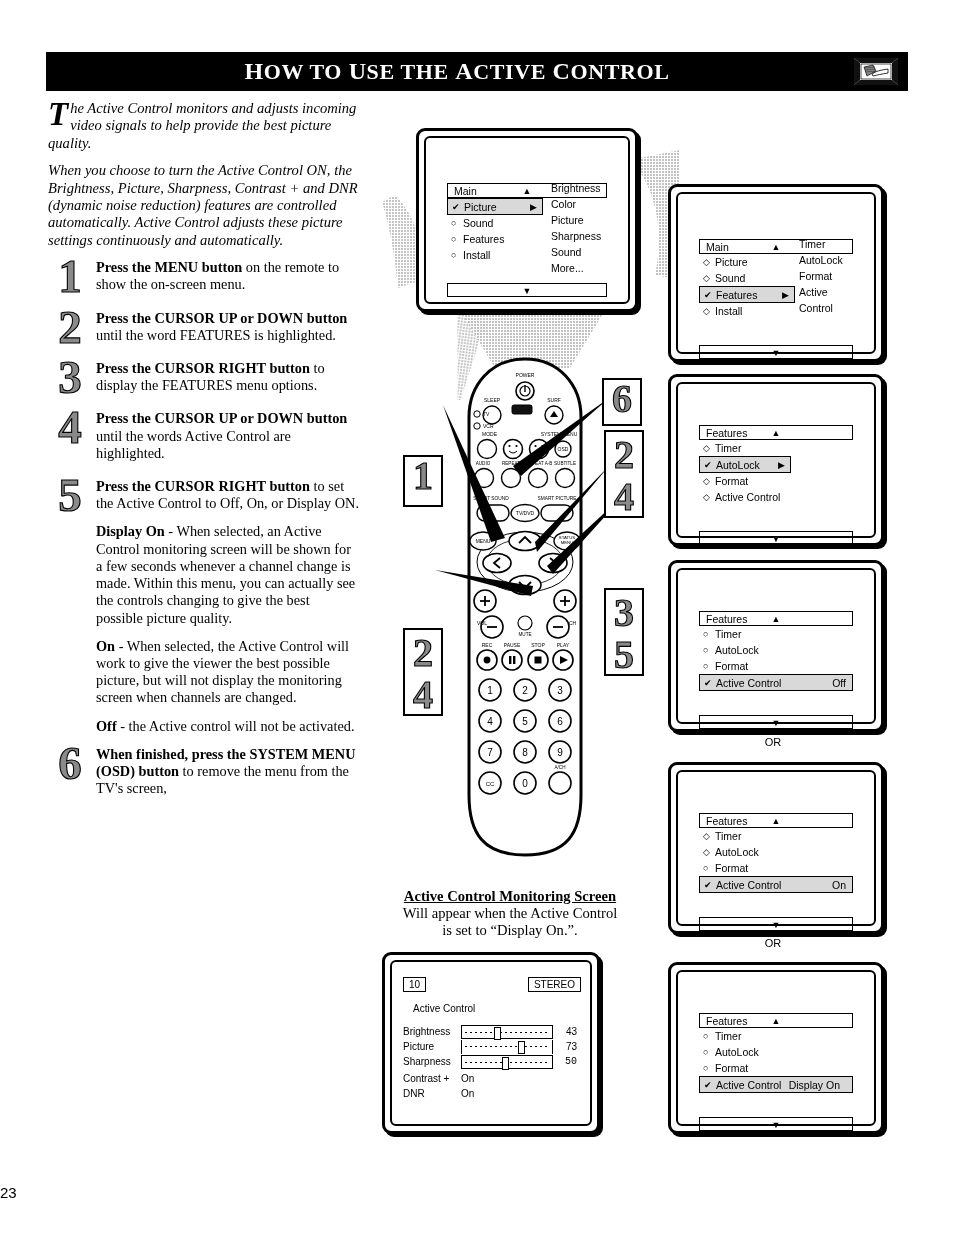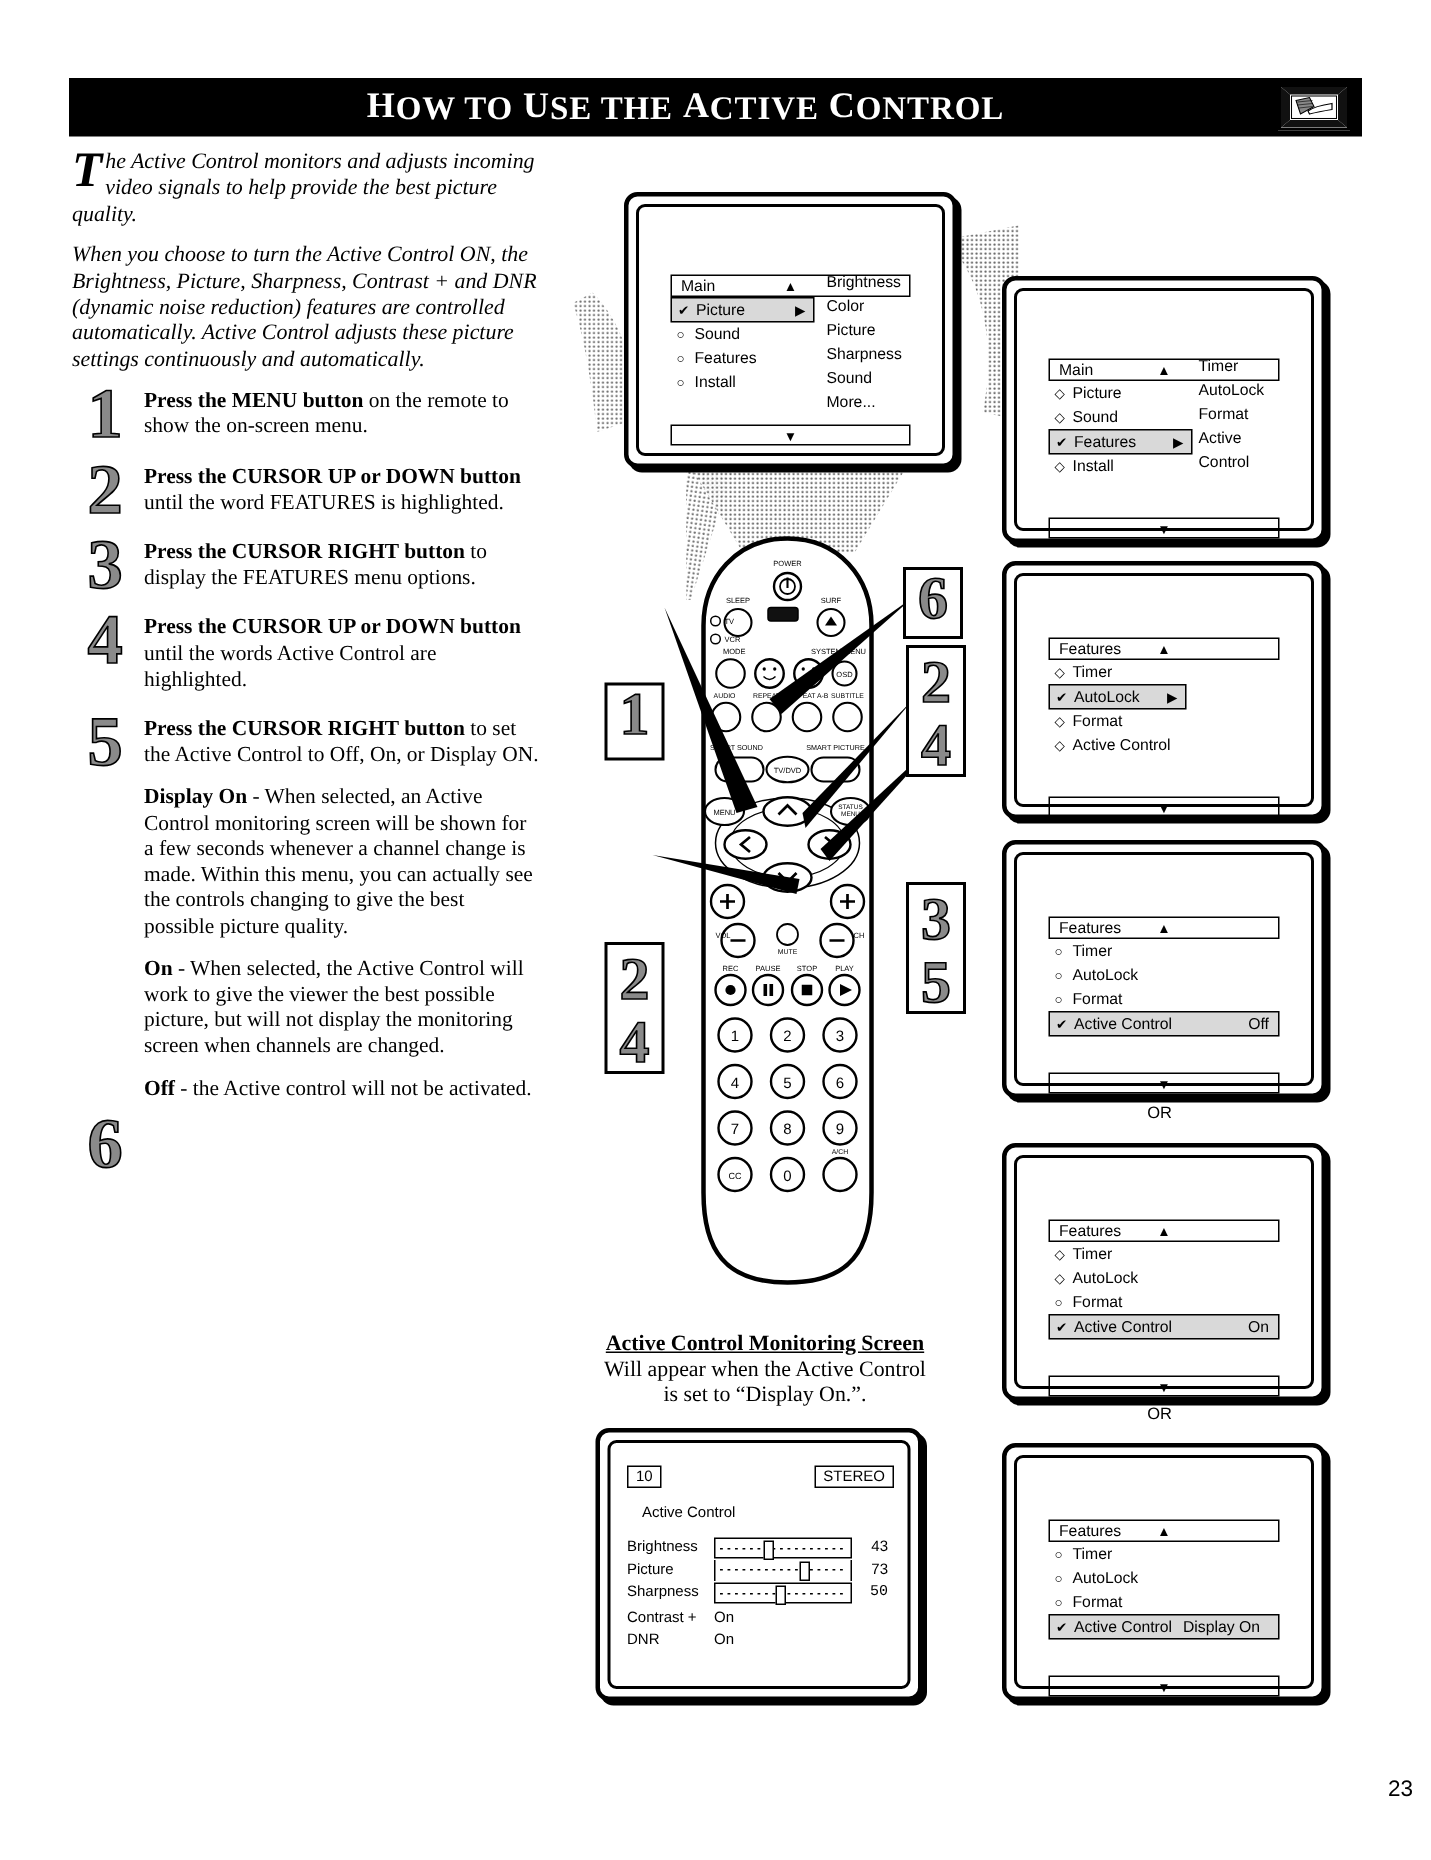--- a/index.html
+++ b/index.html
@@ -71,21 +71,21 @@
   .mon-cap .u{text-decoration:underline;font-weight:bold;}
   .mon{position:absolute;font-family:"Liberation Sans",sans-serif;font-size:10px;}
   .chip{border:1px solid #000;display:inline-block;padding:1px 5px;font-size:10px;}
   .barbox{border:1px solid #000;height:14px;position:relative;box-sizing:border-box;}
   .dots{position:absolute;left:3px;right:3px;top:6px;height:1px;
       background-image:linear-gradient(to right,#000 0 2px,transparent 2px 5px);
       background-size:5px 2px;background-repeat:repeat-x;}
   .knob{position:absolute;top:1px;width:5px;height:11px;border:1px solid #000;background:#fff;}
 
   .beam{position:absolute;}
-  .pagenum{position:absolute;left:0;right:12px;top:1184px;text-align:right;
+  .pagenum{position:absolute;left:0;right:0;top:1184px;text-align:left;
       font-family:"Liberation Sans",sans-serif;font-size:15px;}
 
   .callout{position:absolute;border:2px solid #000;background:#fff;
       font-family:"Liberation Serif",serif;font-weight:bold;font-size:40px;
       line-height:38px;color:#8a8a8a;-webkit-text-stroke:1.1px #000;
       text-align:center;box-sizing:border-box;}
 </style>
 </head>
 <body>
 
@@ -159,20 +159,21 @@
     </div>
     <div class="sub">
       <b>On</b><span> - When selected, the Active Control will work to give the viewer the best possible picture, but will not display the monitoring screen when channels are changed.</span>
     </div>
     <div class="sub" style="">
       <b>Off</b><span> - the Active control will not be activated.</span>
     </div>
 
     <div class="step">
       <div class="stepnum">6</div>
+      <p><b>When finished, press the SYSTEM MENU (OSD) button</b><span> to remove the menu from the TV's screen,</span></p>
     </div>
   </div>
 
   <svg class="beam" style="left:380px;top:150px;width:300px;height:250px;" width="300" height="250">
     <defs>
       <pattern id="dotpat" width="3" height="3" patternUnits="userSpaceOnUse">
         <rect width="3" height="3" fill="#fff"></rect>
         <circle cx="1" cy="1" r="0.75" fill="#555"></circle>
       </pattern>
     </defs>
@@ -535,21 +536,21 @@
       </div>
     </div>
   </div>
 
   <div class="mon-cap" style="left:380px;top:888px;width:260px;">
     <div class="u">Active Control Monitoring Screen</div>
     <div>Will appear when the Active Control</div>
     <div>is set to “Display On.”.</div>
   </div>
 
-  <div class="tv" style="left:397px;top:952px;width:212px;height:176px;">
+  <div class="tv" style="left:382px;top:952px;width:212px;height:176px;">
     <div class="tv-inner"></div>
     <div class="mon" style="left:18px;top:22px;width:178px;">
       <div style="display:flex;justify-content:space-between;align-items:center;">
         <span class="chip">10</span>
         <span class="chip">STEREO</span>
       </div>
       <div style="margin:11px 0 10px 10px;">Active Control</div>
 
       <div style="display:flex;align-items:center;height:15px;">
         <span style="width:58px;">Brightness</span>

